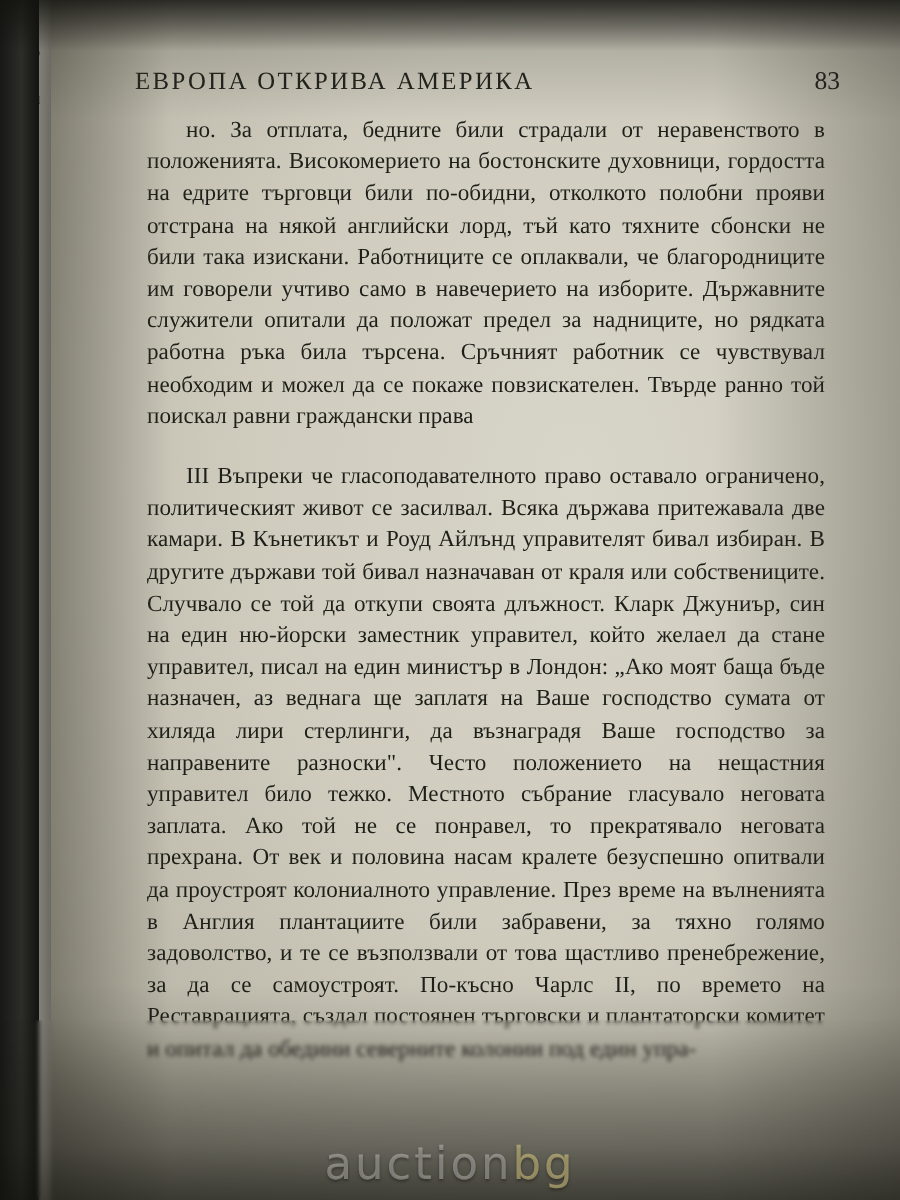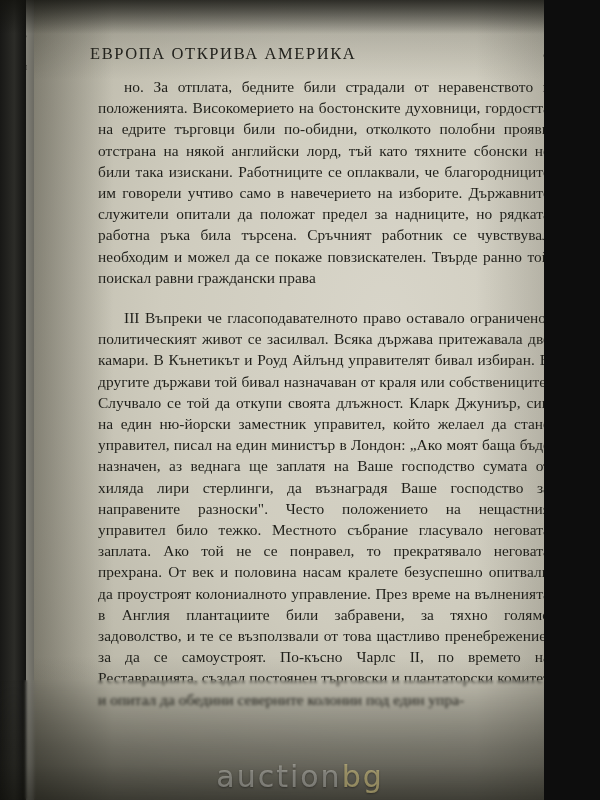--- a/index.html
+++ b/index.html
@@ -8,21 +8,21 @@
     background: #0d0d0d;
   }
   body {
     width: 600px;
     height: 800px;
     overflow: hidden;
     font-family: "Liberation Serif", serif;
   }
   .photo {
     position: relative;
-    width: 544px;
+    width: 600px;
     height: 800px;
     background: #ef4444;
     overflow: hidden;
   }
   
   .binding {
     position: absolute;
     left: 0; top: 0;
     width: 26px; height: 800px;
     background: linear-gradient(90deg, #181816 0%, #2c2c28 55%, #121210 100%);

